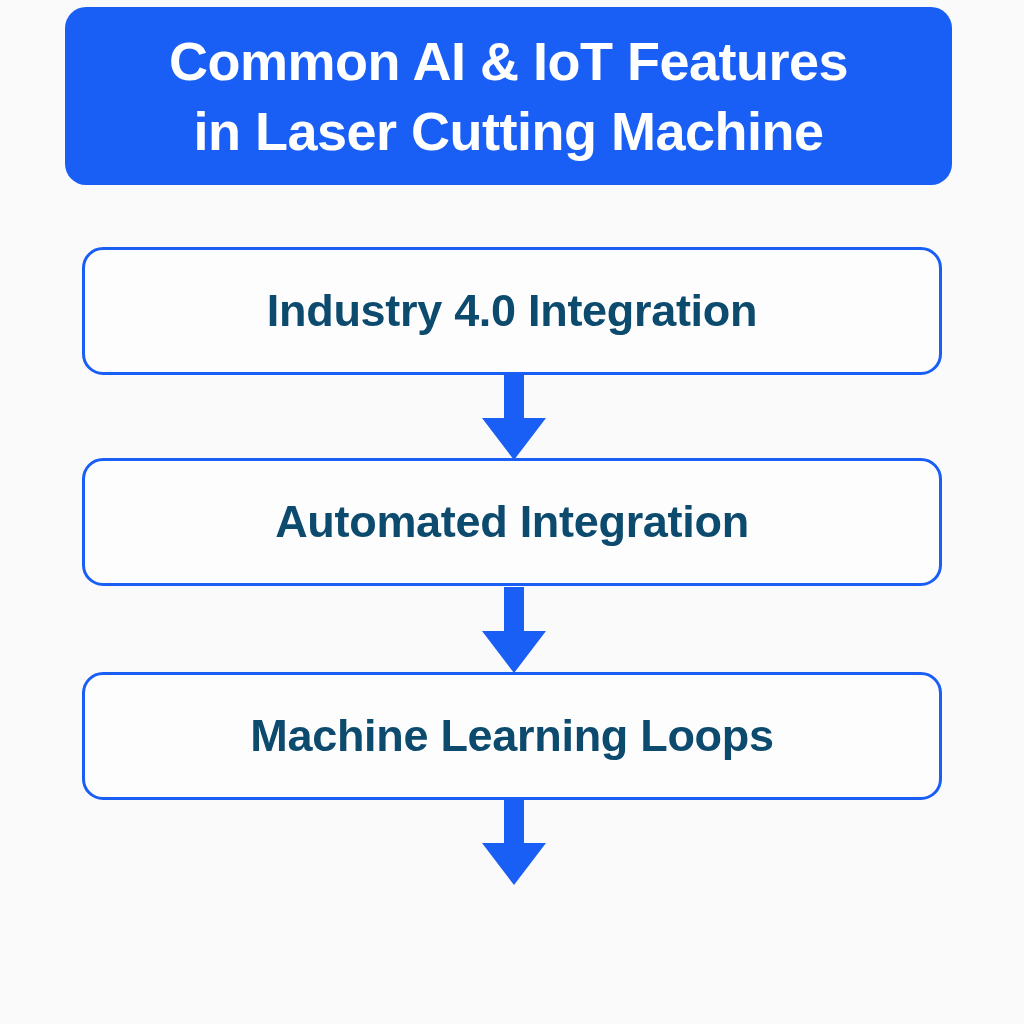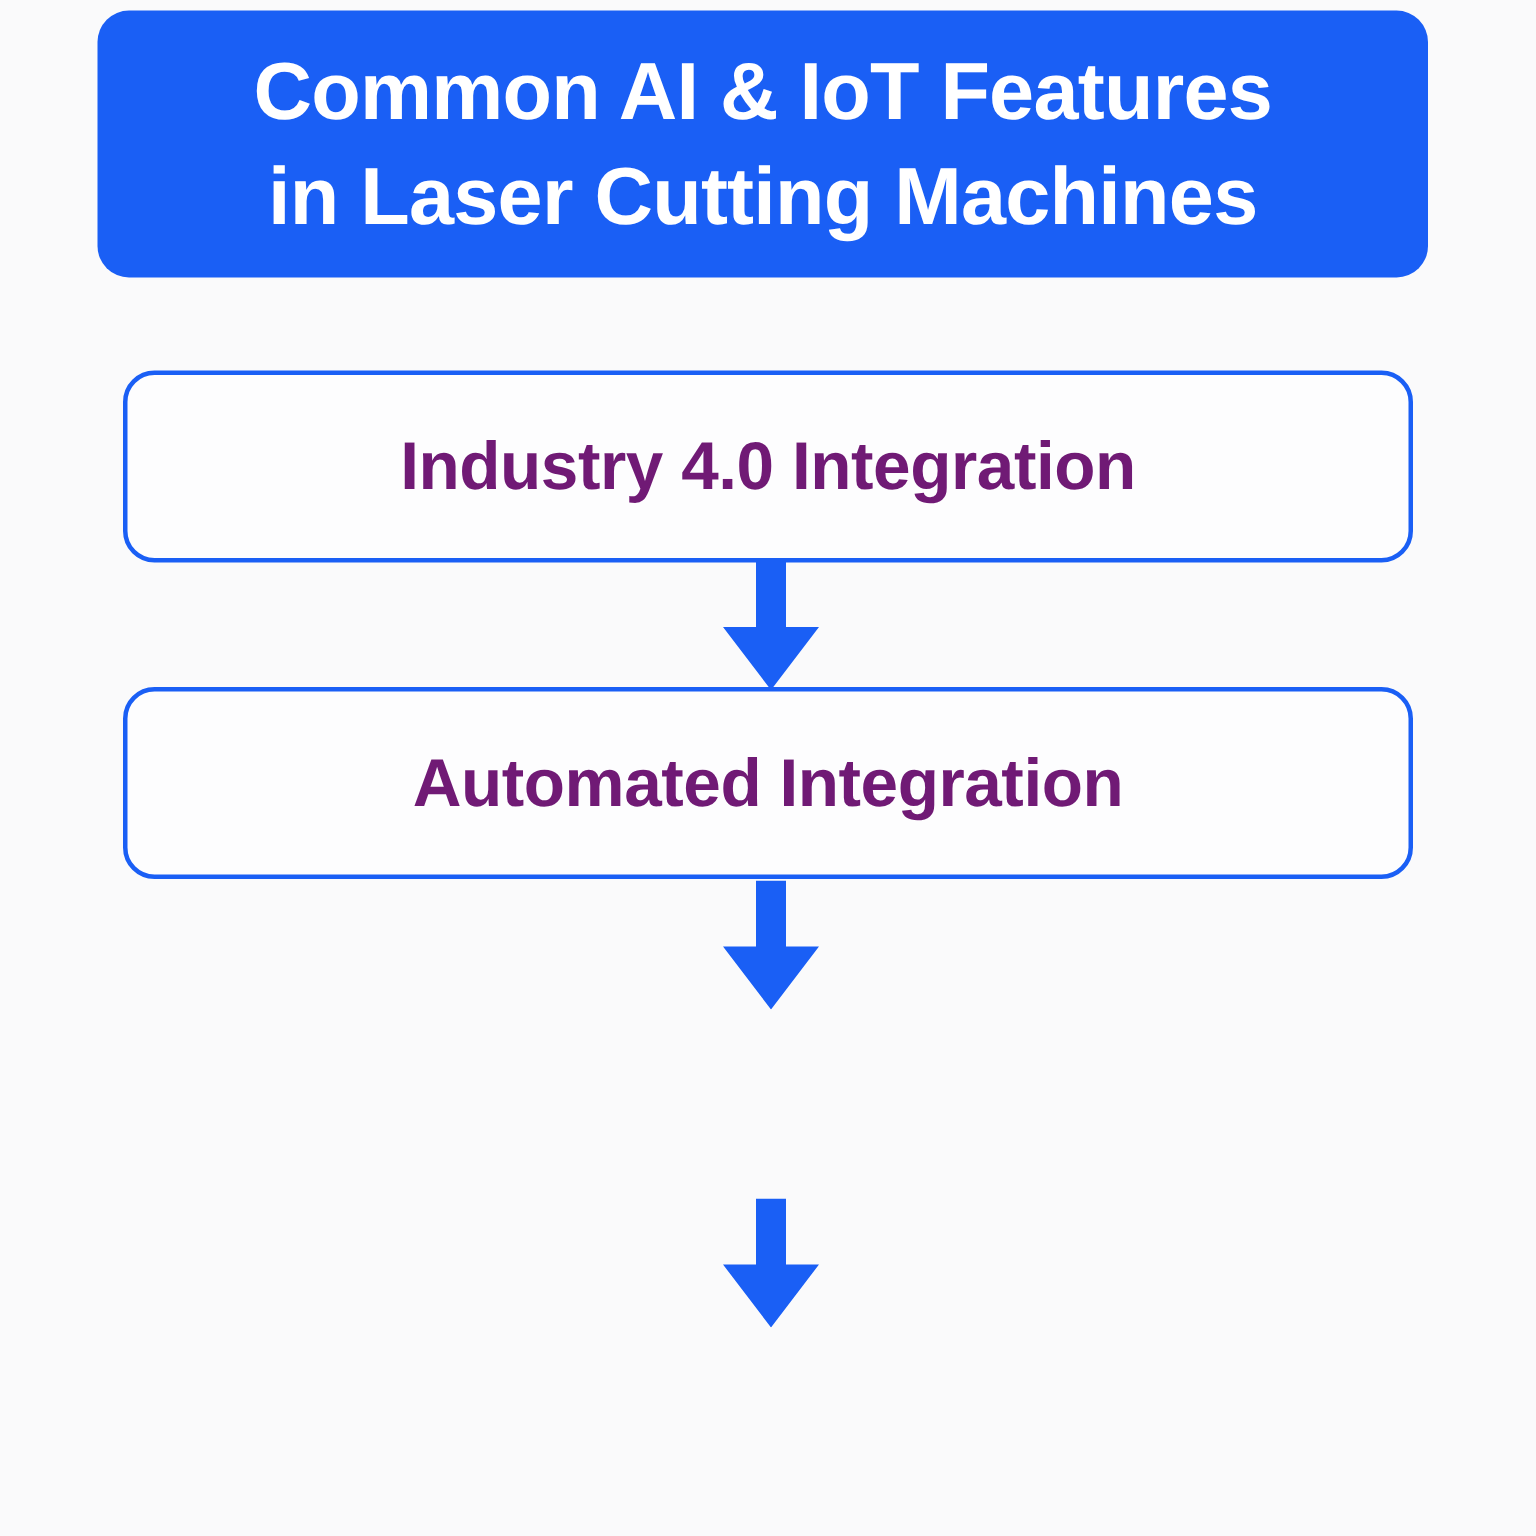--- a/index.html
+++ b/index.html
@@ -55,21 +55,21 @@
     height: 128px;
     background: #fdfdfe;
     border: 3px solid #1a5ff5;
     border-radius: 21px;
     box-sizing: border-box;
     display: flex;
     align-items: center;
     justify-content: center;
   }
   .step-label {
-    color: #701a75;
+    color: #0c4a6e;
     font-size: 45px;
     font-weight: bold;
     letter-spacing: -0.3px;
     text-align: center;
     white-space: nowrap;
   }
 
   #step-1 { top: 247px; }
   #step-2 { top: 458px; }
   #step-3 { top: 672px; }
@@ -92,21 +92,21 @@
   #arrow-2 { top: 587px; }
   #arrow-3 { top: 799px; }
 </style>
 </head>
 <body>
 
 <div id="canvas">
 
   <div class="header-banner">
     <div class="header-line">Common AI &amp; IoT Features</div>
-    <div class="header-line">in Laser Cutting Machines</div>
+    <div class="header-line">in Laser Cutting Machine</div>
   </div>
 
   <div class="step-box" id="step-1">
     <span class="step-label">Industry 4.0 Integration</span>
   </div>
 
   <div class="arrow-connector" id="arrow-1">
     <svg viewBox="0 0 64 86" xmlns="http://www.w3.org/2000/svg" aria-hidden="true">
       <polygon points="22,0 42,0 42,44 64,44 32,86 0,44 22,44" fill="#1a5ff5"></polygon>
     </svg>
@@ -115,20 +115,23 @@
   <div class="step-box" id="step-2">
     <span class="step-label">Automated Integration</span>
   </div>
 
   <div class="arrow-connector" id="arrow-2">
     <svg viewBox="0 0 64 86" xmlns="http://www.w3.org/2000/svg" aria-hidden="true">
       <polygon points="22,0 42,0 42,44 64,44 32,86 0,44 22,44" fill="#1a5ff5"></polygon>
     </svg>
   </div>
 
+  <div class="step-box" id="step-3">
+    <span class="step-label">Machine Learning Loops</span>
+  </div>
 
   <div class="arrow-connector" id="arrow-3">
     <svg viewBox="0 0 64 86" xmlns="http://www.w3.org/2000/svg" aria-hidden="true">
       <polygon points="22,0 42,0 42,44 64,44 32,86 0,44 22,44" fill="#1a5ff5"></polygon>
     </svg>
   </div>
 
 
 </div>
 

